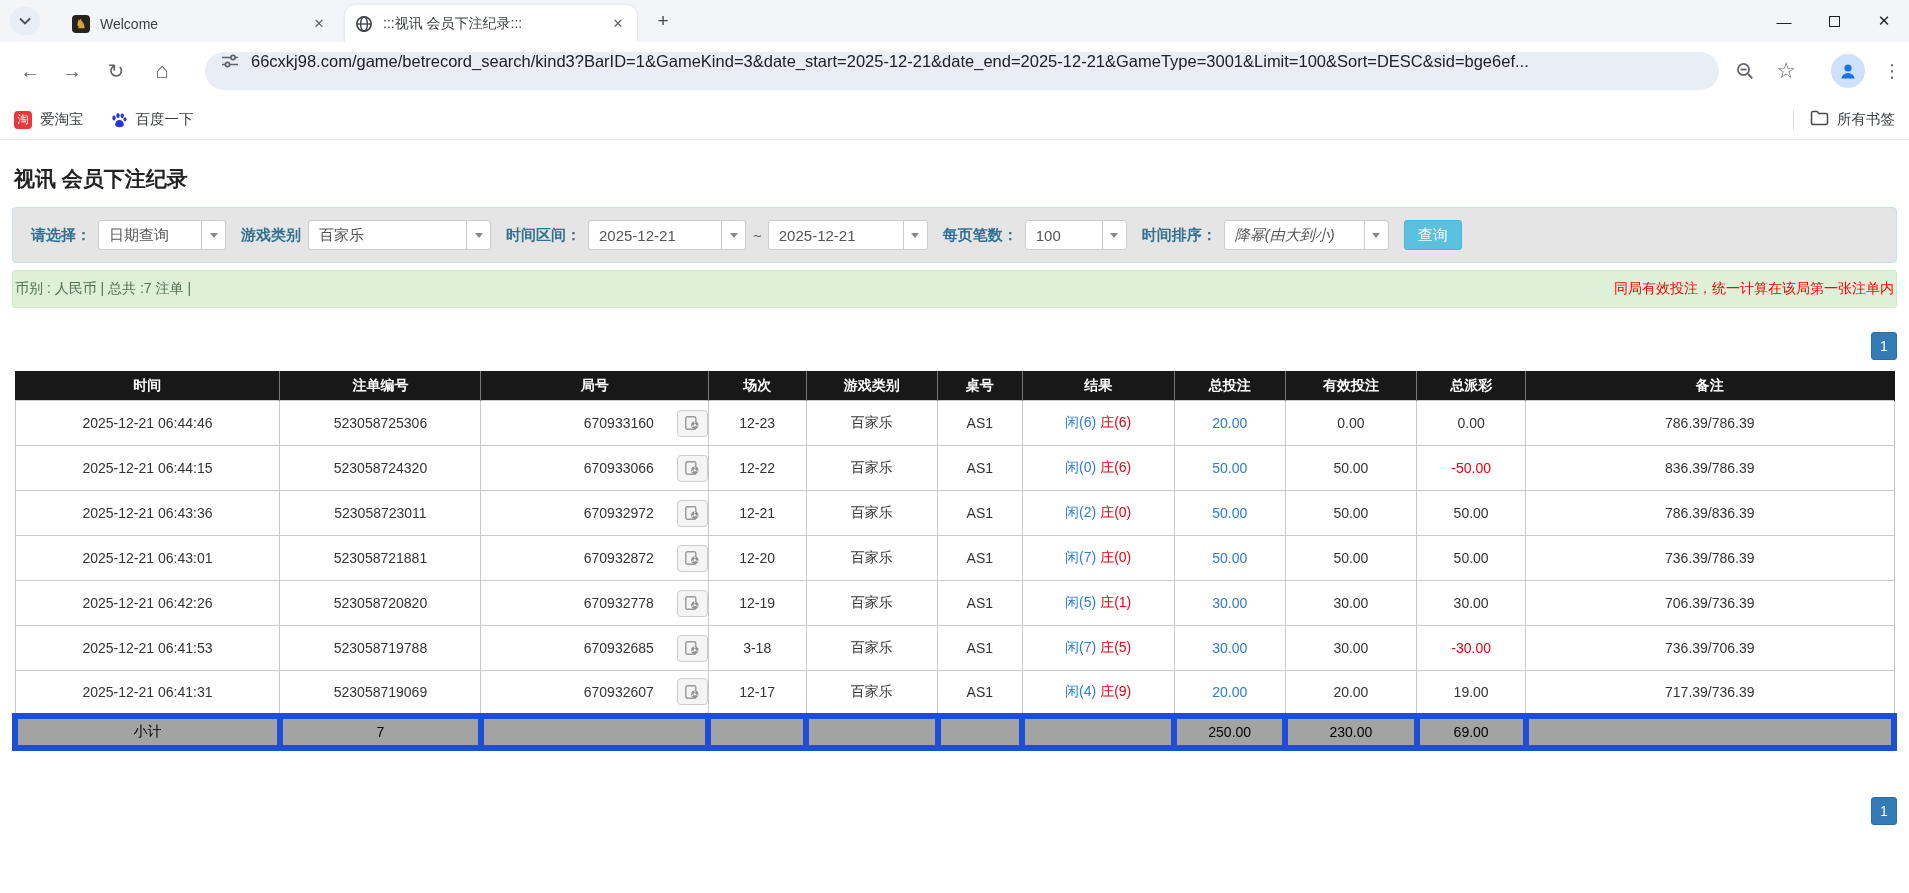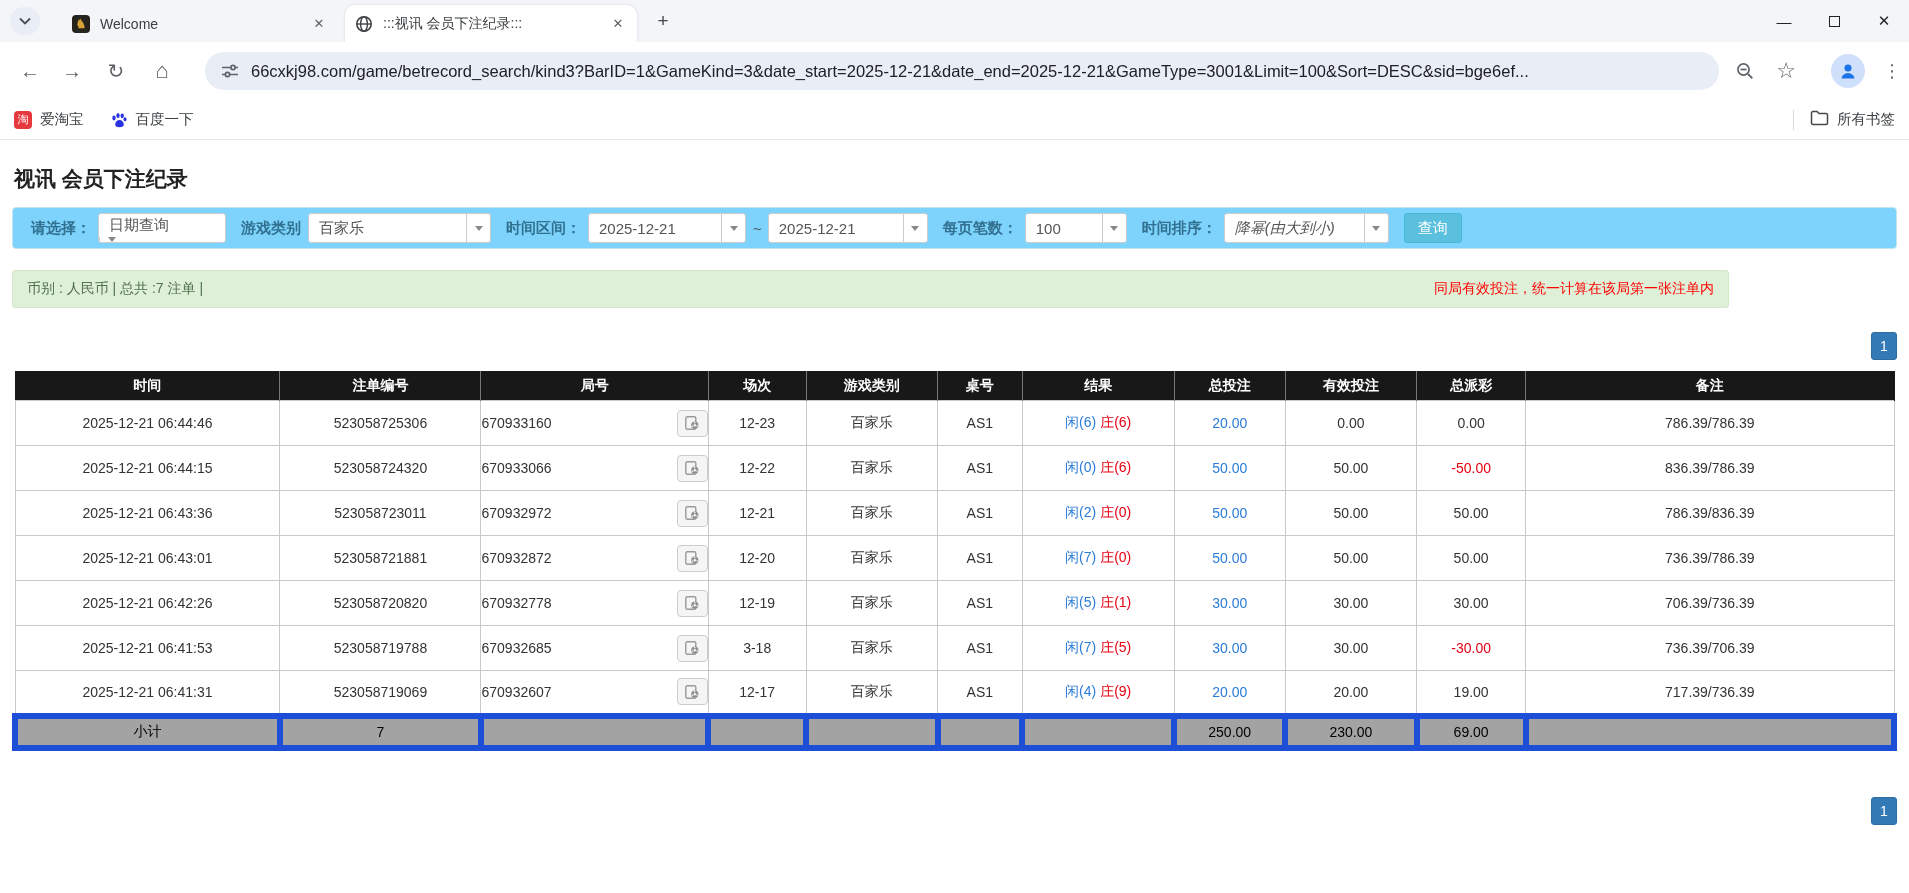--- a/index.html
+++ b/index.html
@@ -25,21 +25,21 @@
     line-height:24px; font-size:19px; color:#44474c; border-radius:13px; }
   #win-controls { position:absolute; right:0; top:0; height:42px; display:flex; }
   #win-controls span { width:50px; height:42px; display:flex; align-items:center; justify-content:center;
     color:#202124; font-size:15px; }
   #win-max i { display:block; width:11px; height:11px; border:1.4px solid #202124; }
 
   #toolbar { position:absolute; top:42px; left:0; width:1909px; height:58px; background:#fff; }
   .nav-ic { position:absolute; top:13px; width:32px; height:32px; display:flex; align-items:center;
     justify-content:center; font-size:20px; color:#5f6368; border-radius:16px; }
   #omnibox { position:absolute; left:205px; top:10px; width:1514px; height:38px; background:#e9edf6;
-    border-radius:19px; display:flex; align-items:center; padding:0 16px; }
+    border-radius:19px; display:flex; align-items:flex-start; padding:0 16px; }
   #site-info-icon { margin-right:12px; flex:0 0 auto; display:flex; }
   #url-text { font-size:16.5px; color:#202124; white-space:nowrap; overflow:hidden; }
   .omni-right-ic { position:absolute; top:17px; width:24px; height:24px; color:#5f6368;
     display:flex; align-items:center; justify-content:center; font-size:20px; }
   #avatar { position:absolute; left:1831px; top:12px; width:34px; height:34px; border-radius:17px;
     background:#cfe0fb; display:flex; align-items:center; justify-content:center; }
   #menu-dots { position:absolute; left:1880px; top:13px; width:24px; height:32px; color:#5f6368;
     font-size:18px; display:flex; align-items:center; justify-content:center; }
 
   #bookmarks-bar { position:absolute; top:100px; left:0; width:1909px; height:40px; background:#fff;
@@ -48,57 +48,57 @@
   .bm-item { display:flex; align-items:center; margin-right:26px; }
   .bm-item .bm-ic { margin-right:8px; display:flex; }
   #taobao-ic { width:18px; height:18px; background:#e6393d; border-radius:4px; color:#fff; font-size:11px;
     display:flex; align-items:center; justify-content:center; }
   #bm-right { margin-left:auto; display:flex; align-items:center; }
   #bm-sep { width:1px; height:20px; background:#d5d8dc; margin-right:16px; }
 
   
   #page-title { position:absolute; left:14px; top:165px; font-size:21px; color:#222;font-weight:bold; }
 
-  #filter-bar { position:absolute; left:12px; top:207px; width:1885px; height:42px; background:#7dd3fc;
+  #filter-bar { position:absolute; left:12px; top:207px; width:1885px; height:56px; background:#e5e5e5;
     border:1px solid #c4e3f0; border-radius:4px; display:flex; align-items:center; padding-left:18px; }
   .f-label { color:#31708f; font-weight:bold; font-size:15px; margin-right:7px; white-space:nowrap; }
   .dd { height:30px; background:#fff; border:1px solid #ccc; border-radius:3px; display:flex;
     align-items:stretch; margin-right:15px; overflow:hidden; }
   .dd .dd-text { flex:1; display:flex; align-items:center; padding:0 10px; font-size:15px; color:#555;
     white-space:nowrap; }
   .dd .dd-caret { width:24px; border-left:1px solid #ccc; display:flex; align-items:center;
     justify-content:center; }
   .caret { width:0; height:0; border-left:4px solid transparent; border-right:4px solid transparent;
     border-top:5px solid #888; }
   #tilde { margin:0 6px 0 -8px; color:#555; font-size:15px; }
   #search-btn { height:30px; padding:0 13px; background:#5bc0de; border:1px solid #46b8da;
     border-radius:3px; color:#fff; font-size:15px; }
 
-  #summary-bar { position:absolute; left:12px; top:270px; width:1717px; height:38px; background:#dff0d8;
+  #summary-bar { position:absolute; left:12px; top:270px; width:1885px; height:38px; background:#dff0d8;
     border:1px solid #d6e9c6; border-radius:3px; display:flex; align-items:center;
-    justify-content:space-between; padding:0 14px; font-size:14px; }
+    justify-content:space-between; padding:0 2px; font-size:14px; }
   #summary-left { color:#50704e; }
   #summary-right { color:#ff0000; }
 
   .pager { position:absolute; width:26px; height:28px; background:#337ab7; border:1px solid #2e6da4;
     border-radius:3px; color:#fff; font-size:14px; display:flex; align-items:center; justify-content:center; }
   #pager-top { left:1871px; top:332px; }
   #pager-bottom { left:1871px; top:797px; }
 
   #bet-table { position:absolute; left:12px; top:371px; width:1885px; border-collapse:collapse;
     table-layout:fixed; font-size:14px; color:#333; }
   #bet-table thead th { background:#181818; color:#fff; height:29px; font-weight:bold;
     border-right:1px solid #777; border-top:1px solid #181818; text-align:center; }
   #bet-table thead th:last-child { border-right:1px solid #181818; }
   #bet-table tbody td { height:45px; text-align:center; border:1px solid #c9c9c9; background:#fff;
     white-space:nowrap; overflow:hidden; }
   #bet-table tr.sum-row td { background:#a3a3a3; color:#000000; height:32px; border:6px solid #1d4ed8; }
   .blue { color:#2b7bd9; }
   .red { color:#e60012; }
-  .round-cell-inner { display:flex; align-items:center; justify-content:space-between; gap:7px; }
+  .round-cell-inner { display:flex; align-items:center; justify-content:flex-end; gap:23px; }
   .video-btn { width:31px; height:27px; background:#f5f5f5; border:1px solid #ccc; border-radius:4px;
     display:inline-flex; align-items:center; justify-content:center; }
 </style>
 </head>
 <body>
 
 <div id="tabstrip">
   <div id="tab-search">
     <svg width="12" height="8" viewBox="0 0 12 8">
         <path d="M1 1.5 L6 6.5 L11 1.5" stroke="#4a4f55" stroke-width="1.8" fill="none"></path>
@@ -195,21 +195,21 @@
         </svg>
     </span>
     <span>所有书签</span>
   </div>
 </div>
 
 <div id="page-title">视讯 会员下注纪录</div>
 
 <div id="filter-bar">
   <span class="f-label">请选择：</span>
-  <div class="dd" style="width:128px;flex-direction:column;">
+  <div class="dd" style="width:128px;">
     <span class="dd-text">日期查询</span>
     <span class="dd-caret">
         <i class="caret"></i>
       </span>
   </div>
 
   <span class="f-label">游戏类别</span>
   <div class="dd" style="width:183px;">
     <span class="dd-text">百家乐</span>
     <span class="dd-caret">

